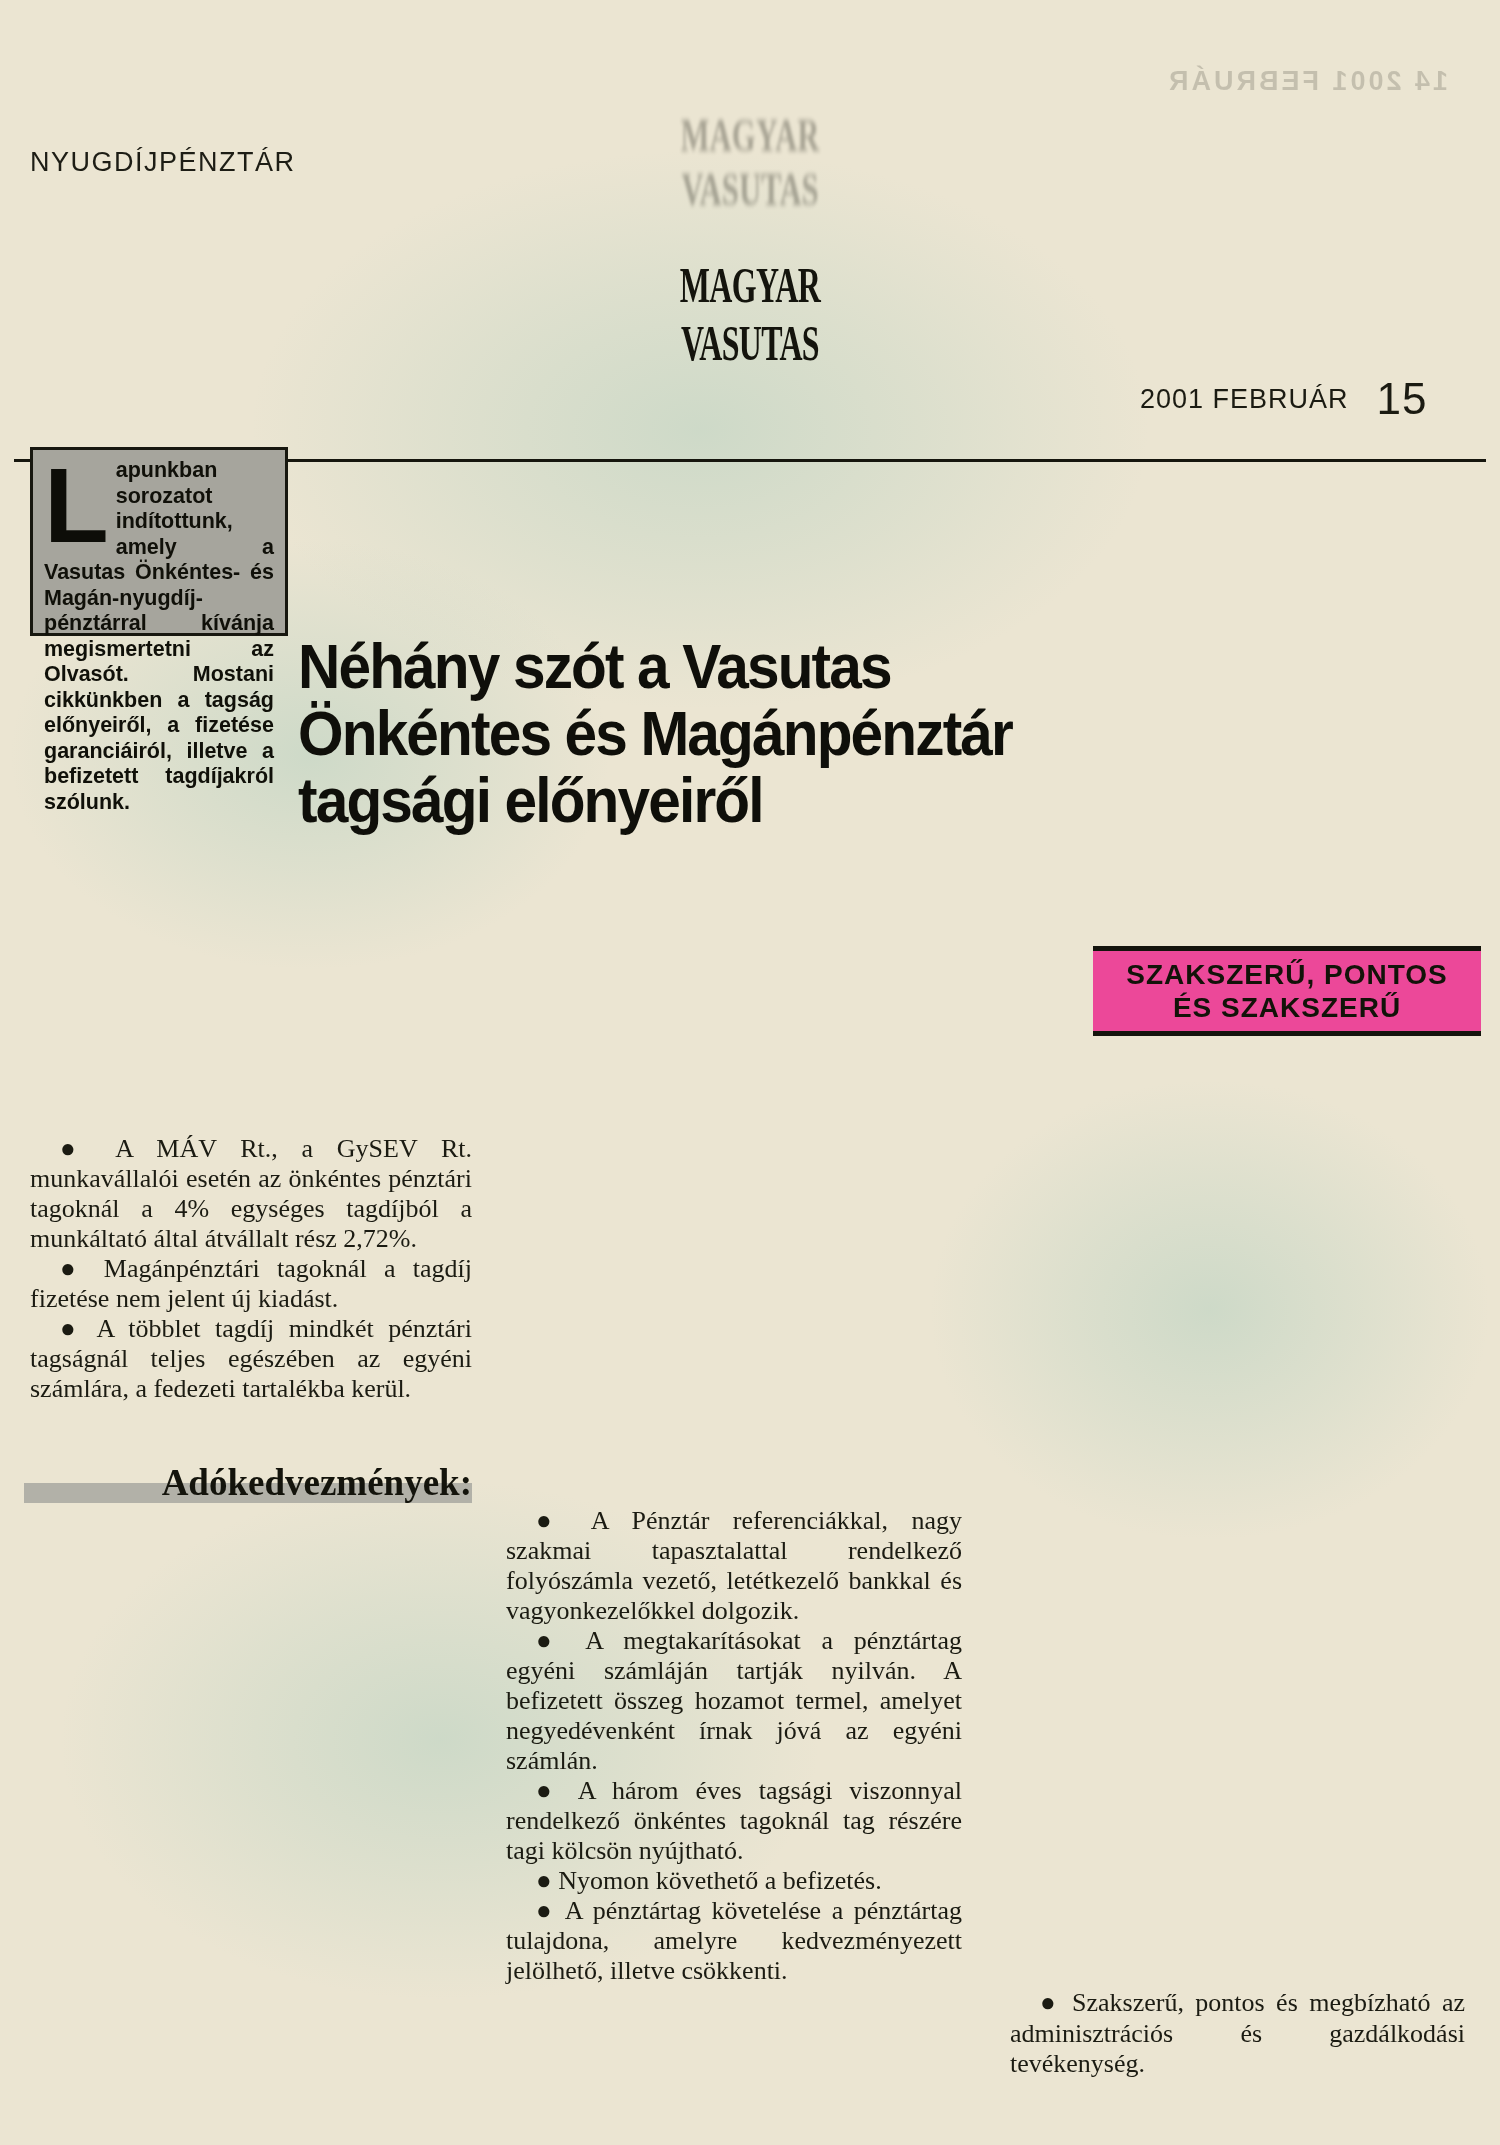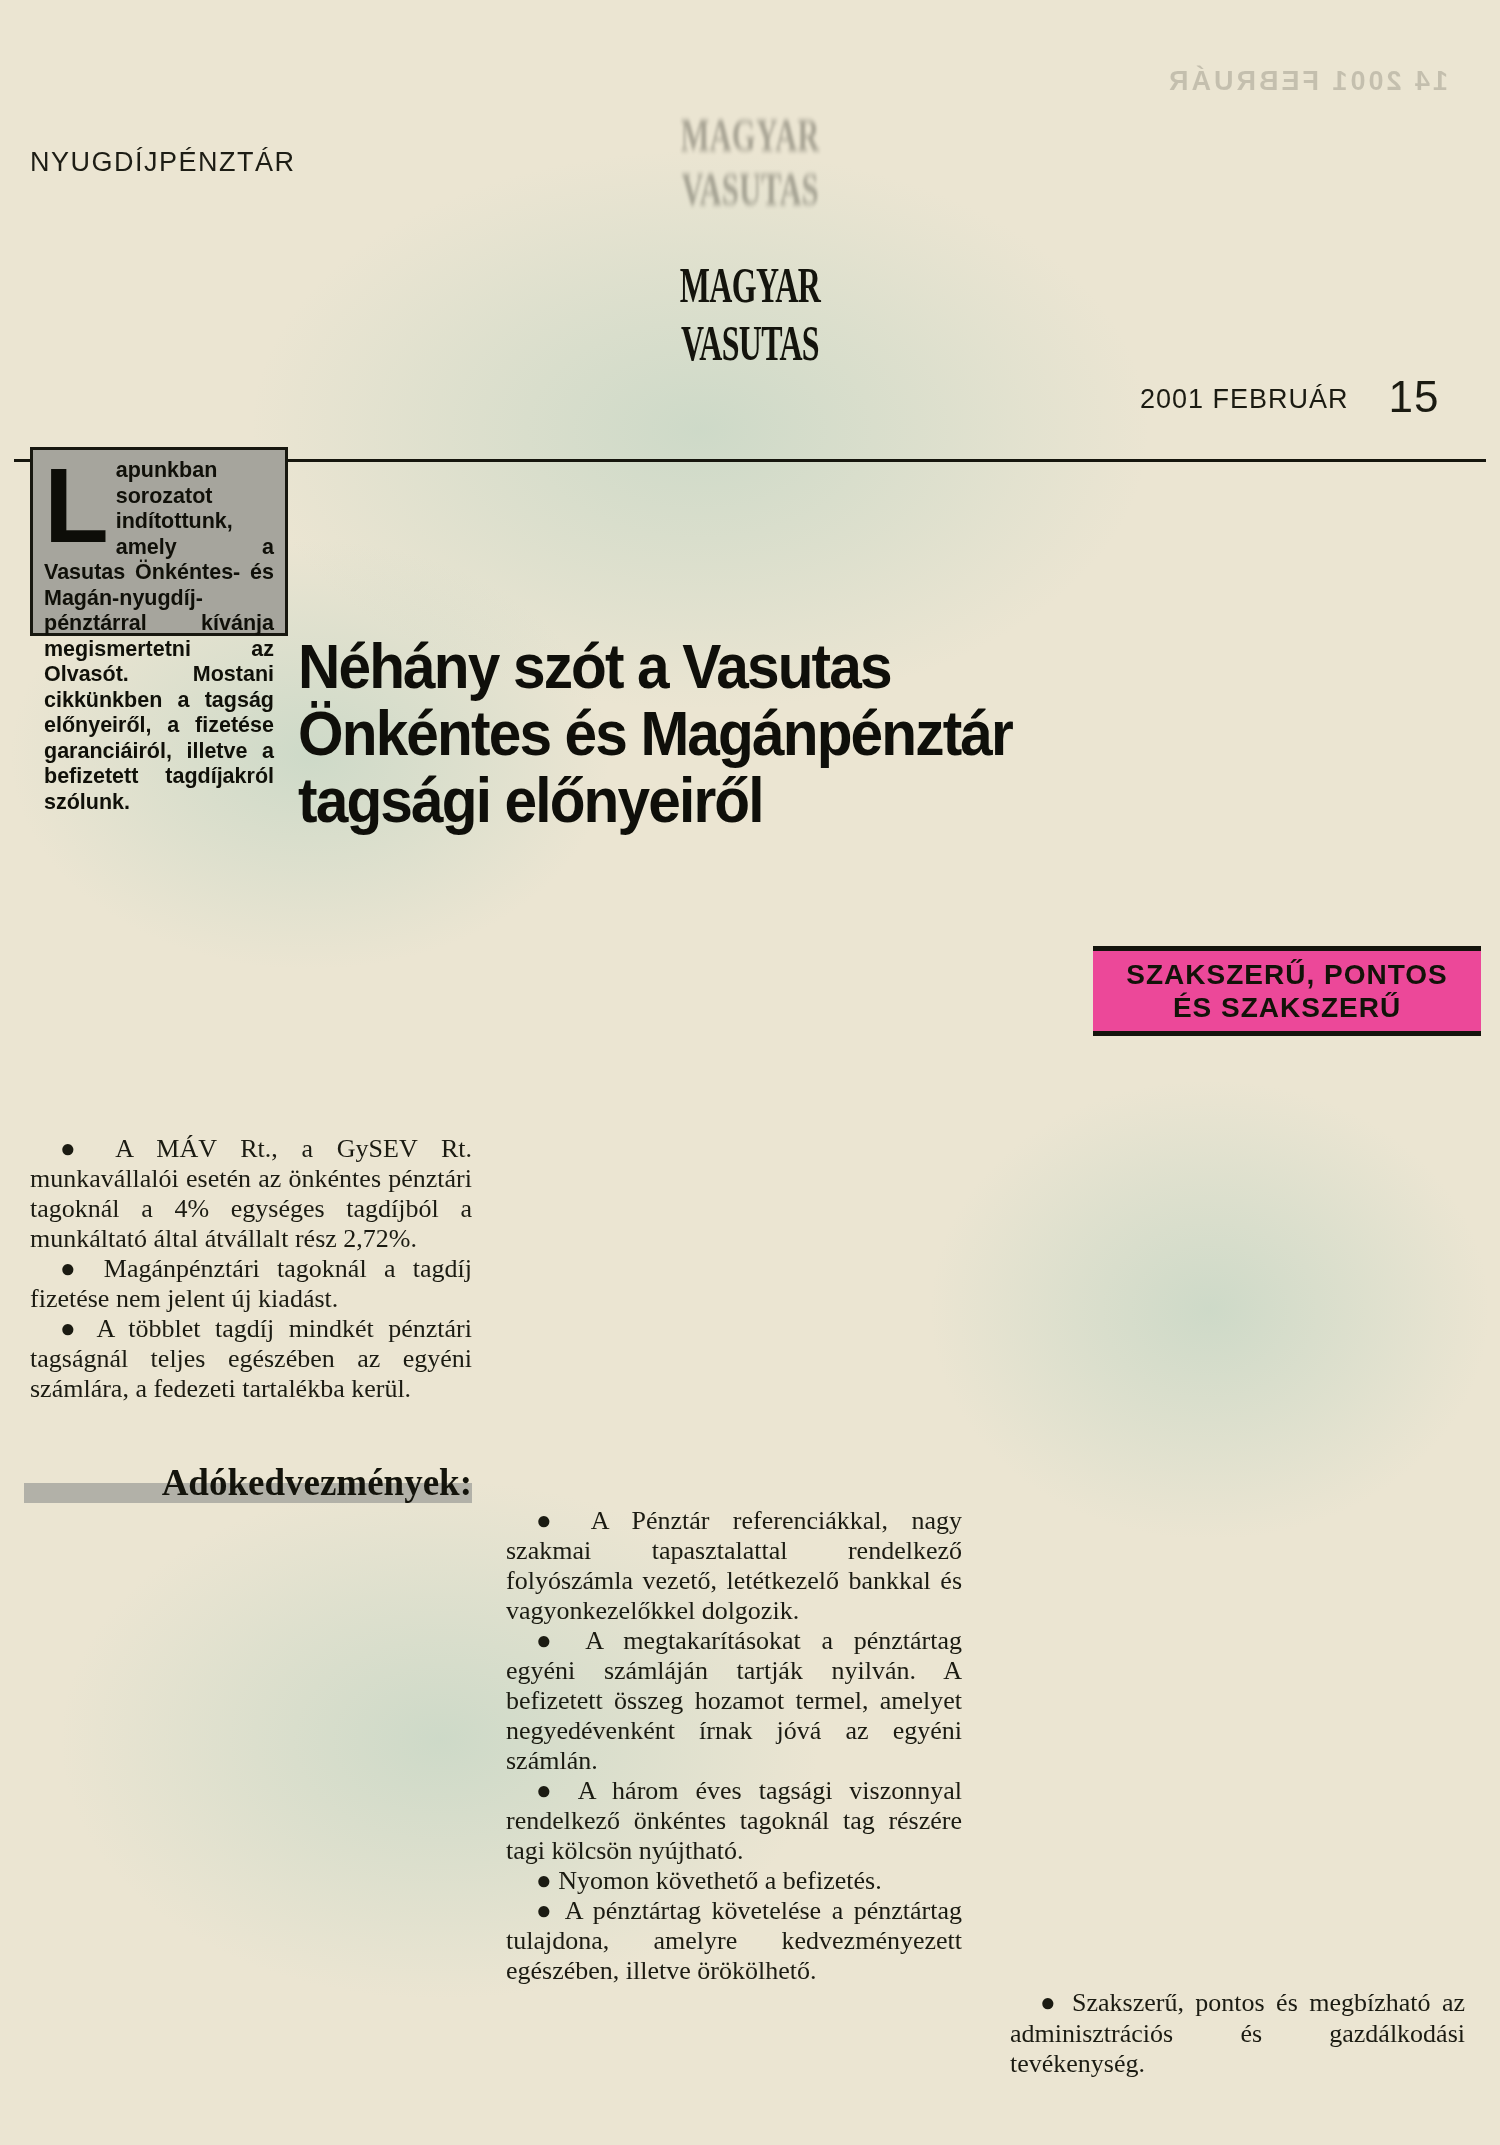--- a/index.html
+++ b/index.html
@@ -13,21 +13,21 @@
   .z{position:relative;z-index:1;}
 
   
   .ghost-date{right:52px;top:66px;font-size:27px;letter-spacing:3px;opacity:.18;
               transform:scaleX(-1);font-weight:bold;}
   .kicker{left:30px;top:116px;font-size:27px;letter-spacing:1.5px;color:#1d1d15;}
   .masthead-ghost{left:595px;top:50px;width:310px;text-align:center;font-weight:bold;
                   font-size:44px;transform:scaleX(.7) scaleY(1.05);filter:blur(2.5px);opacity:.32;}
   .masthead{left:595px;top:96px;width:310px;text-align:center;font-weight:bold;font-size:47px;
             transform:scaleX(.68) scaleY(1.08);letter-spacing:-1px;color:#14140d;}
-  .dateline{left:1140px;top:112px;width:350px;display:flex;align-items:flex-start;gap:40px;
+  .dateline{left:1140px;top:112px;width:350px;display:flex;align-items:center;gap:28px;
             font-size:27px;letter-spacing:1px;}
   .pageno{font-weight:normal;font-size:44px;line-height:30px;margin-top:-2px;}
   .header-rule{left:14px;top:156px;width:1472px;height:3px;background:#16160e;}
 
   
   .intro-box{left:30px;top:141px;width:258px;height:189px;background:#a6a59d;
              border:3px solid #17170f;box-sizing:border-box;padding:8px 11px 6px 11px;
              font-weight:bold;font-size:21.5px;line-height:25.5px;text-align:justify;color:#101009;}
   .dropL{float:left;font-size:106px;line-height:82px;font-weight:bold;margin:6px 7px 0 0;color:#0d0d08;}
 
@@ -97,21 +97,21 @@
       <div class="band"></div>
       <span class="txt">Adókedvezmények:</span>
     </div>
   </div>
 
   <div class="abs col colB serif z">
     <p>● A Pénztár referenciákkal, nagy szakmai tapasztalattal rendelkező folyószámla vezető, letétkezelő bankkal és vagyonkezelőkkel dolgozik.</p>
     <p>● A megtakarításokat a pénztártag egyéni számláján tartják nyilván. A befizetett összeg hozamot termel, amelyet negyedévenként írnak jóvá az egyéni számlán.</p>
     <p>● A három éves tagsági viszonnyal rendelkező önkéntes tagoknál tag részére tagi kölcsön nyújtható.</p>
     <p>● Nyomon követhető a befizetés.</p>
-    <p>● A pénztártag követelése a pénztártag tulajdona, amelyre kedvezményezett egészében, illetve örökölhető.</p>
+    <p>● A pénztártag követelése a pénztártag tulajdona, amelyre kedvezményezett jelölhető, illetve csökkenti.</p>
   </div>
 
   <div class="abs col colC serif z">
     <p>● Szakszerű, pontos és megbízható az adminisztrációs és gazdálkodási tevékenység.</p>
 
   </div>
 
 </div>
 
 </body></html>

